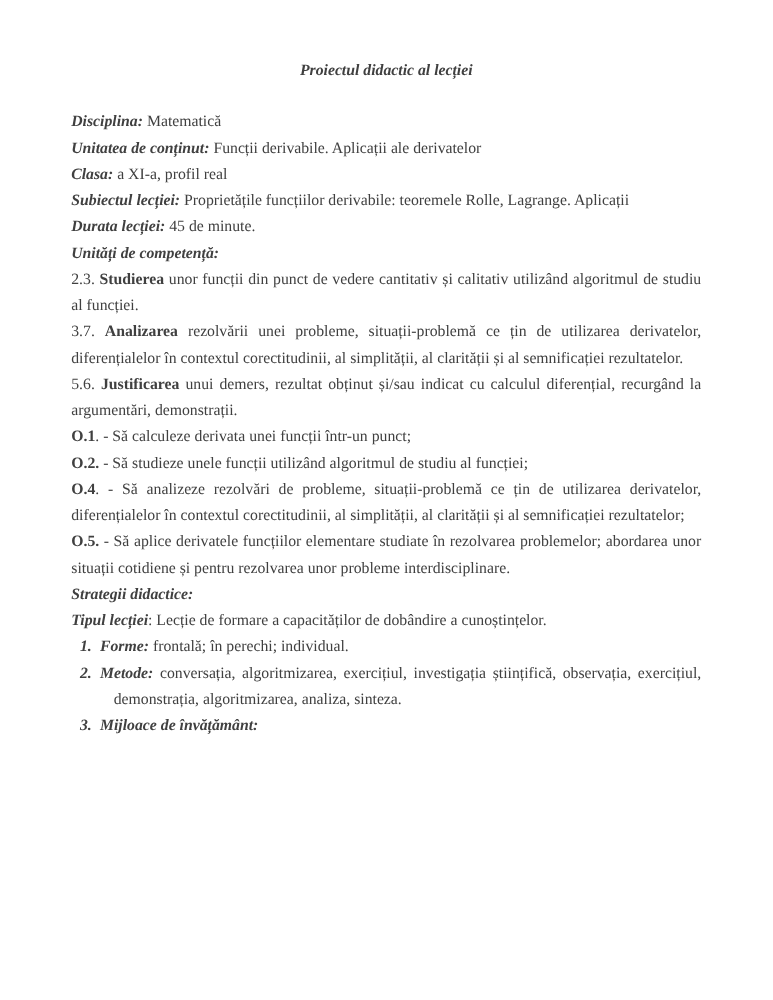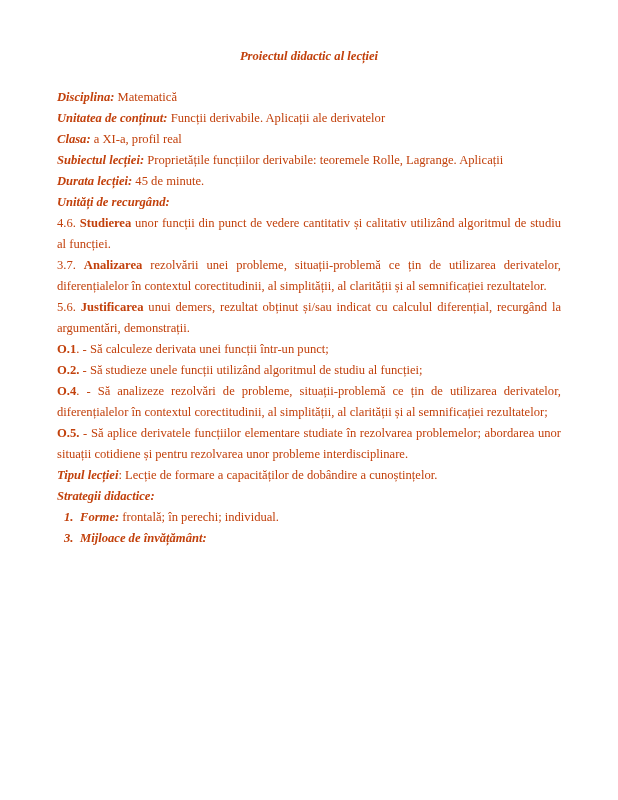--- a/index.html
+++ b/index.html
@@ -11,21 +11,21 @@
     position: relative;
     width: 618px;
     height: 800px;
     margin: 0 auto;
     background: #ffffff;
     box-sizing: border-box;
     padding: 46px 57px 0 57px;
     font-family: "Liberation Serif", "DejaVu Serif", serif;
     font-size: 12.6px;
     line-height: 21px;
-    color: #c2410c;
+    color: #404040;
     overflow: hidden;
   }
   .doc-title {
     text-align: center;
     font-weight: bold;
     font-style: italic;
     margin: 0 0 20px 0;
   }
   .para {
     margin: 0;
@@ -50,26 +50,27 @@
 <body>
 
 <div class="page">
   <p class="doc-title">Proiectul didactic al lecției</p>
   <div>
       <p class="para"><span class="bi">Disciplina: </span><span class="r">Matematică</span></p>
       <p class="para"><span class="bi">Unitatea de conținut: </span><span class="r">Funcții derivabile. Aplicații ale derivatelor</span></p>
       <p class="para"><span class="bi">Clasa: </span><span class="r">a XI-a, profil real</span></p>
       <p class="para"><span class="bi">Subiectul lecției: </span><span class="r">Proprietățile funcțiilor derivabile: teoremele Rolle, Lagrange. Aplicații</span></p>
       <p class="para"><span class="bi">Durata lecției: </span><span class="r">45 de minute.</span></p>
-      <p class="para"><span class="bi">Unități de recurgând:</span></p>
-      <p class="para"><span class="r">4.6. </span><span class="b">Studierea</span><span class="r"> unor funcții din punct de vedere cantitativ și calitativ utilizând algoritmul de studiu al funcției.</span></p>
+      <p class="para"><span class="bi">Unități de competență:</span></p>
+      <p class="para"><span class="r">2.3. </span><span class="b">Studierea</span><span class="r"> unor funcții din punct de vedere cantitativ și calitativ utilizând algoritmul de studiu al funcției.</span></p>
       <p class="para"><span class="r">3.7. </span><span class="b">Analizarea</span><span class="r"> rezolvării unei probleme, situații-problemă ce țin de utilizarea derivatelor, diferențialelor în contextul corectitudinii, al simplității, al clarității și al semnificației rezultatelor.</span></p>
       <p class="para"><span class="r">5.6. </span><span class="b">Justificarea</span><span class="r"> unui demers, rezultat obținut și/sau indicat cu calculul diferențial, recurgând la argumentări, demonstrații.</span></p>
       <p class="para"><span class="b">O.1</span><span class="r">. - Să calculeze derivata  unei funcții într-un punct;</span></p>
       <p class="para"><span class="b">O.2.</span><span class="r"> - Să studieze unele funcții utilizând algoritmul de studiu al funcției;</span></p>
       <p class="para"><span class="b">O.4</span><span class="r">. - Să analizeze rezolvări de probleme, situații-problemă ce țin de utilizarea derivatelor, diferențialelor în contextul corectitudinii, al simplității, al clarității și al semnificației rezultatelor;</span></p>
       <p class="para"><span class="b">O.5.</span><span class="r"> - Să aplice derivatele funcțiilor elementare studiate în rezolvarea problemelor; abordarea unor situații cotidiene și pentru rezolvarea unor probleme interdisciplinare.</span></p>
+      <p class="para"><span class="bi">Strategii didactice:</span></p>
       <p class="para"><span class="bi">Tipul lecției</span><span class="r">: Lecție de formare a capacităților de dobândire a cunoștințelor.</span></p>
-      <p class="para"><span class="bi">Strategii didactice:</span></p>
       <p class="para list"><span class="num">1.</span><span class="bi">Forme: </span><span class="r">frontală; în perechi; individual.</span></p>
+      <p class="para list"><span class="num">2.</span><span class="bi">Metode: </span><span class="r">conversația, algoritmizarea, exercițiul, investigația științifică, observația, exercițiul, demonstrația, algoritmizarea, analiza, sinteza.</span></p>
       <p class="para list"><span class="num">3.</span><span class="bi">Mijloace de învățământ:</span></p>
     </div>
 </div>
 
 </body></html>

